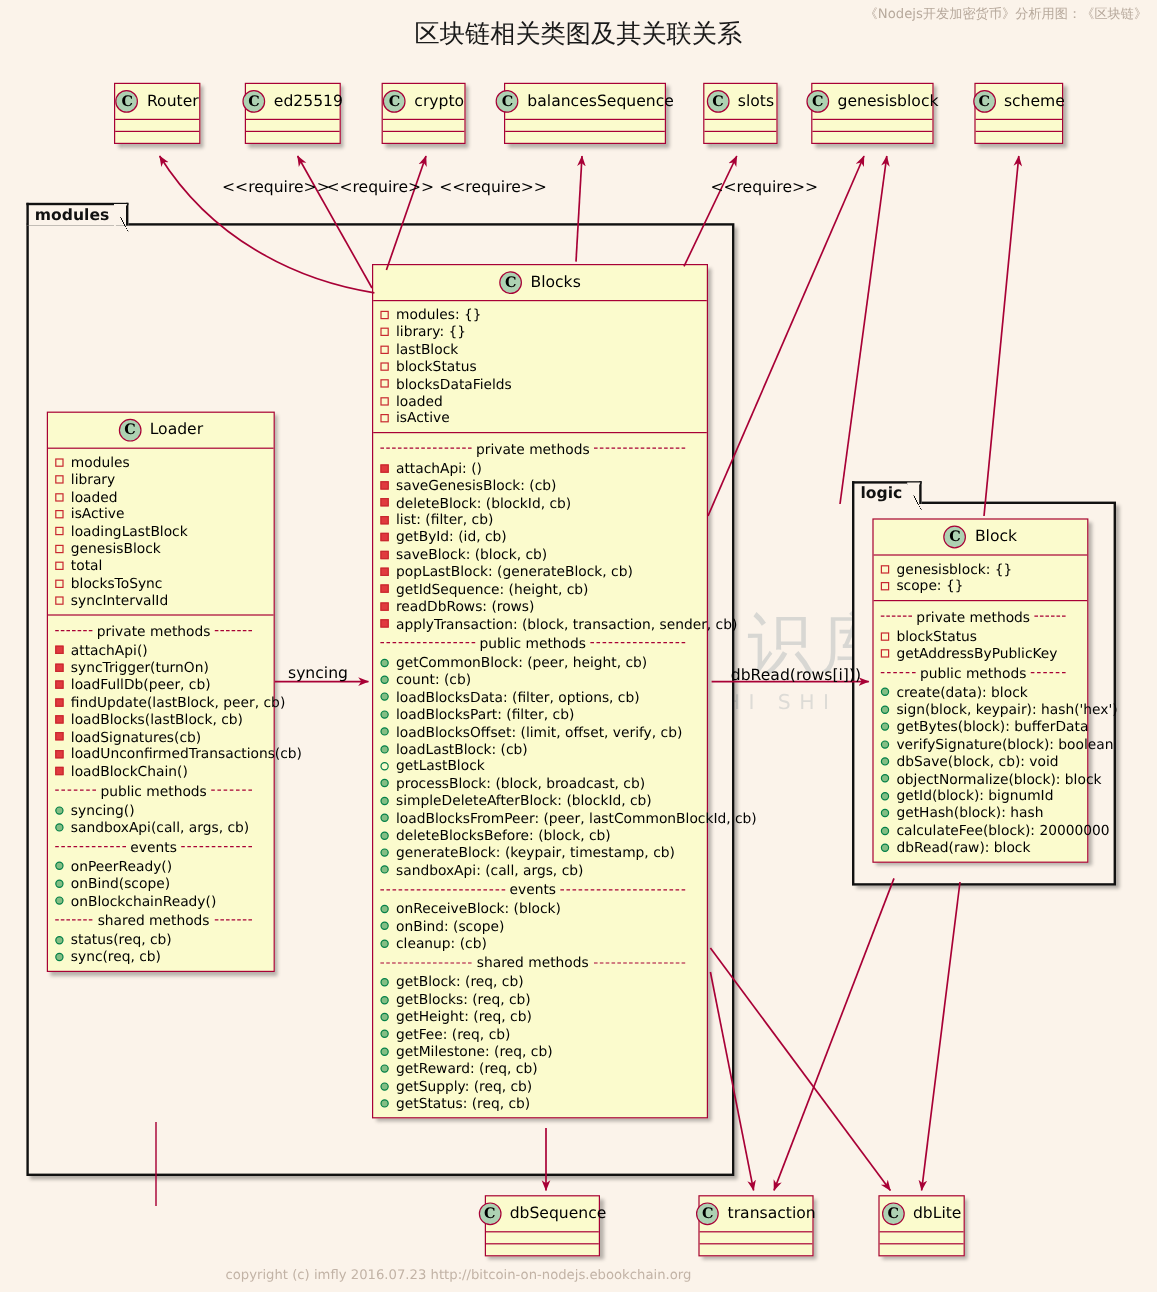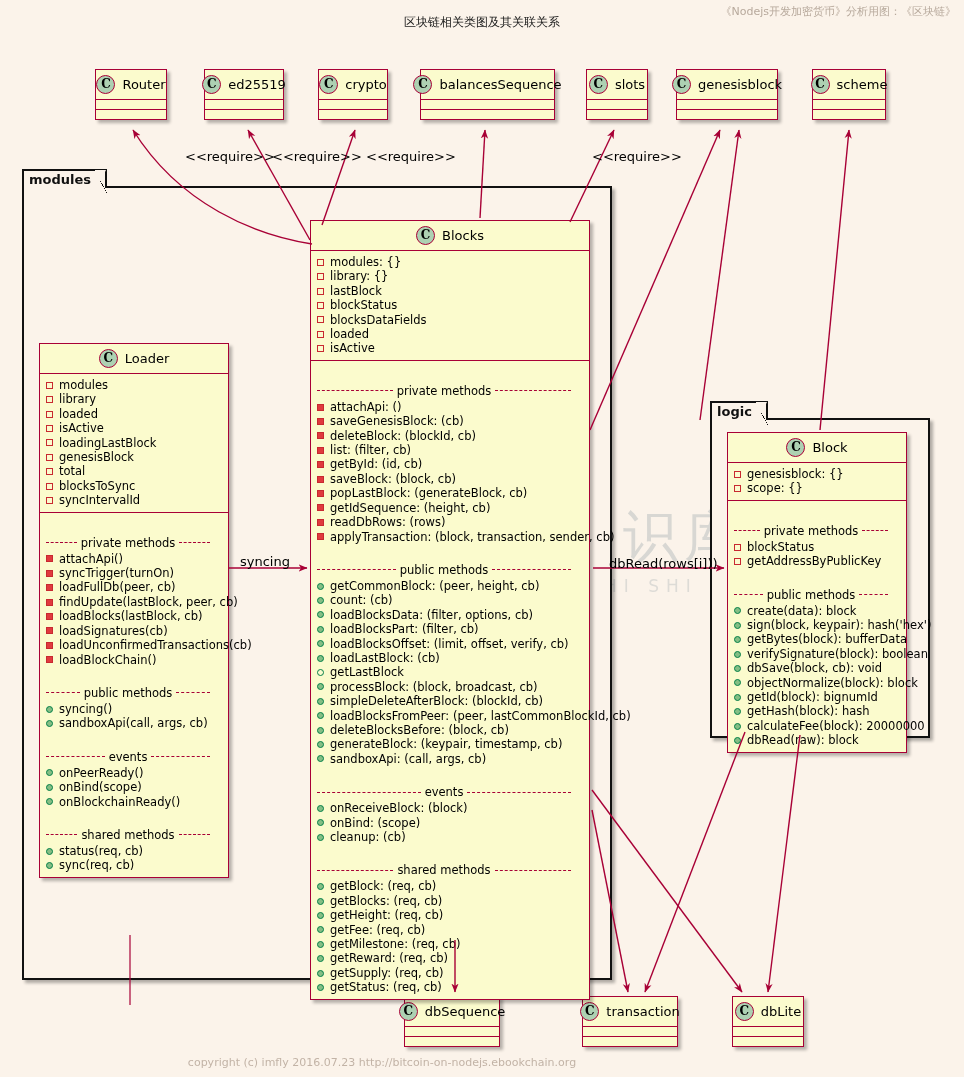--- a/index.html
+++ b/index.html
@@ -58,21 +58,21 @@
     margin-top: 2px;
   }
 
   
   #page-title {
     position: absolute;
     left: 0;
     top: 14px;
     width: 964px;
     text-align: center;
-    font-size: 12px;
+    font-size: 21px;
     color: #1a1a1a;
     z-index: 3;
   }
   #subtitle {
     position: absolute;
     right: 8px;
     top: 4px;
     font-size: 11px;
     color: #b7a99c;
     z-index: 3;
@@ -192,21 +192,21 @@
   .mk-um { border: 1.3px solid #038048; background: #84BE84; border-radius: 50%; }
   
   .mk-uo { border: 1.3px solid #038048; background: transparent; border-radius: 50%; }
 
   .sep {
     display: flex;
     align-items: center;
     gap: 4px;
     font-size: 11.5px;
     color: #000;
-    margin: 19px 0 2px 0;
+    margin: 2px 0 2px 0;
     white-space: nowrap;
   }
   .sep::before, .sep::after {
     content: "";
     flex: 1 1 auto;
     border-top: 1px dashed #A80036;
     height: 0;
   }
 
   

